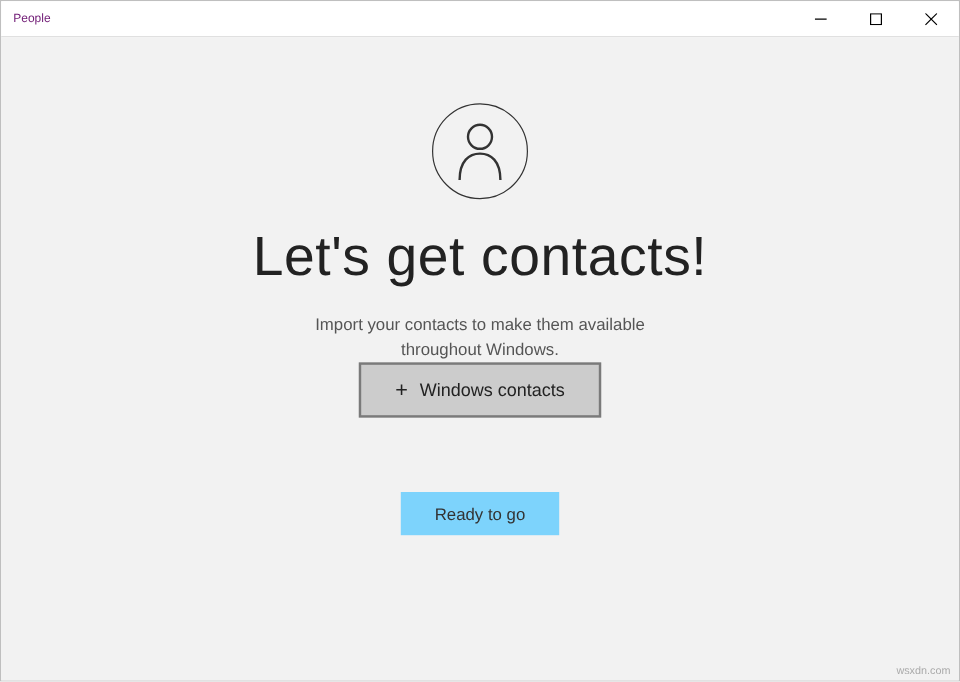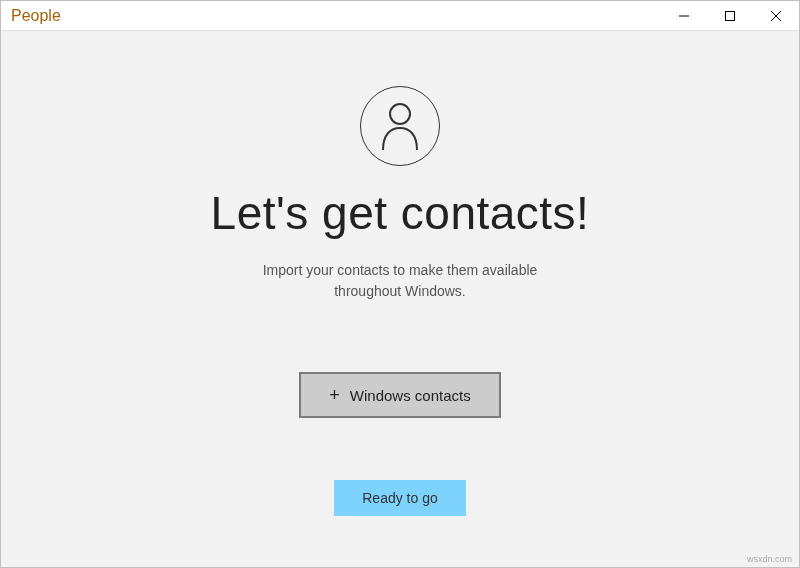--- a/index.html
+++ b/index.html
@@ -25,22 +25,22 @@
     }
     .titlebar {
       height: 30px;
       background: #ffffff;
       display: flex;
       align-items: center;
       padding-left: 10px;
       border-bottom: 1px solid #e0e0e0;
     }
     .titlebar-title {
-      font-size: 16px;
-      color: #a16207;
+      font-size: 10px;
+      color: #701a75;
       flex: 1;
     }
     .window-controls {
       display: flex;
       height: 100%;
     }
     .win-ctrl {
       width: 46px;
       height: 100%;
       display: flex;
@@ -82,21 +82,20 @@
       font-weight: 300;
       color: #222;
       margin-bottom: 20px;
       letter-spacing: 0.5px;
     }
     .subtext {
       font-size: 14px;
       color: #555;
       text-align: center;
       line-height: 1.5;
-      margin-bottom: 70px;
       max-width: 320px;
     }
     .import-button {
       background: #cccccc;
       border: 2px solid #7a7a7a;
       padding: 12px 28px;
       font-size: 15px;
       color: #222;
       cursor: pointer;
       display: flex;

